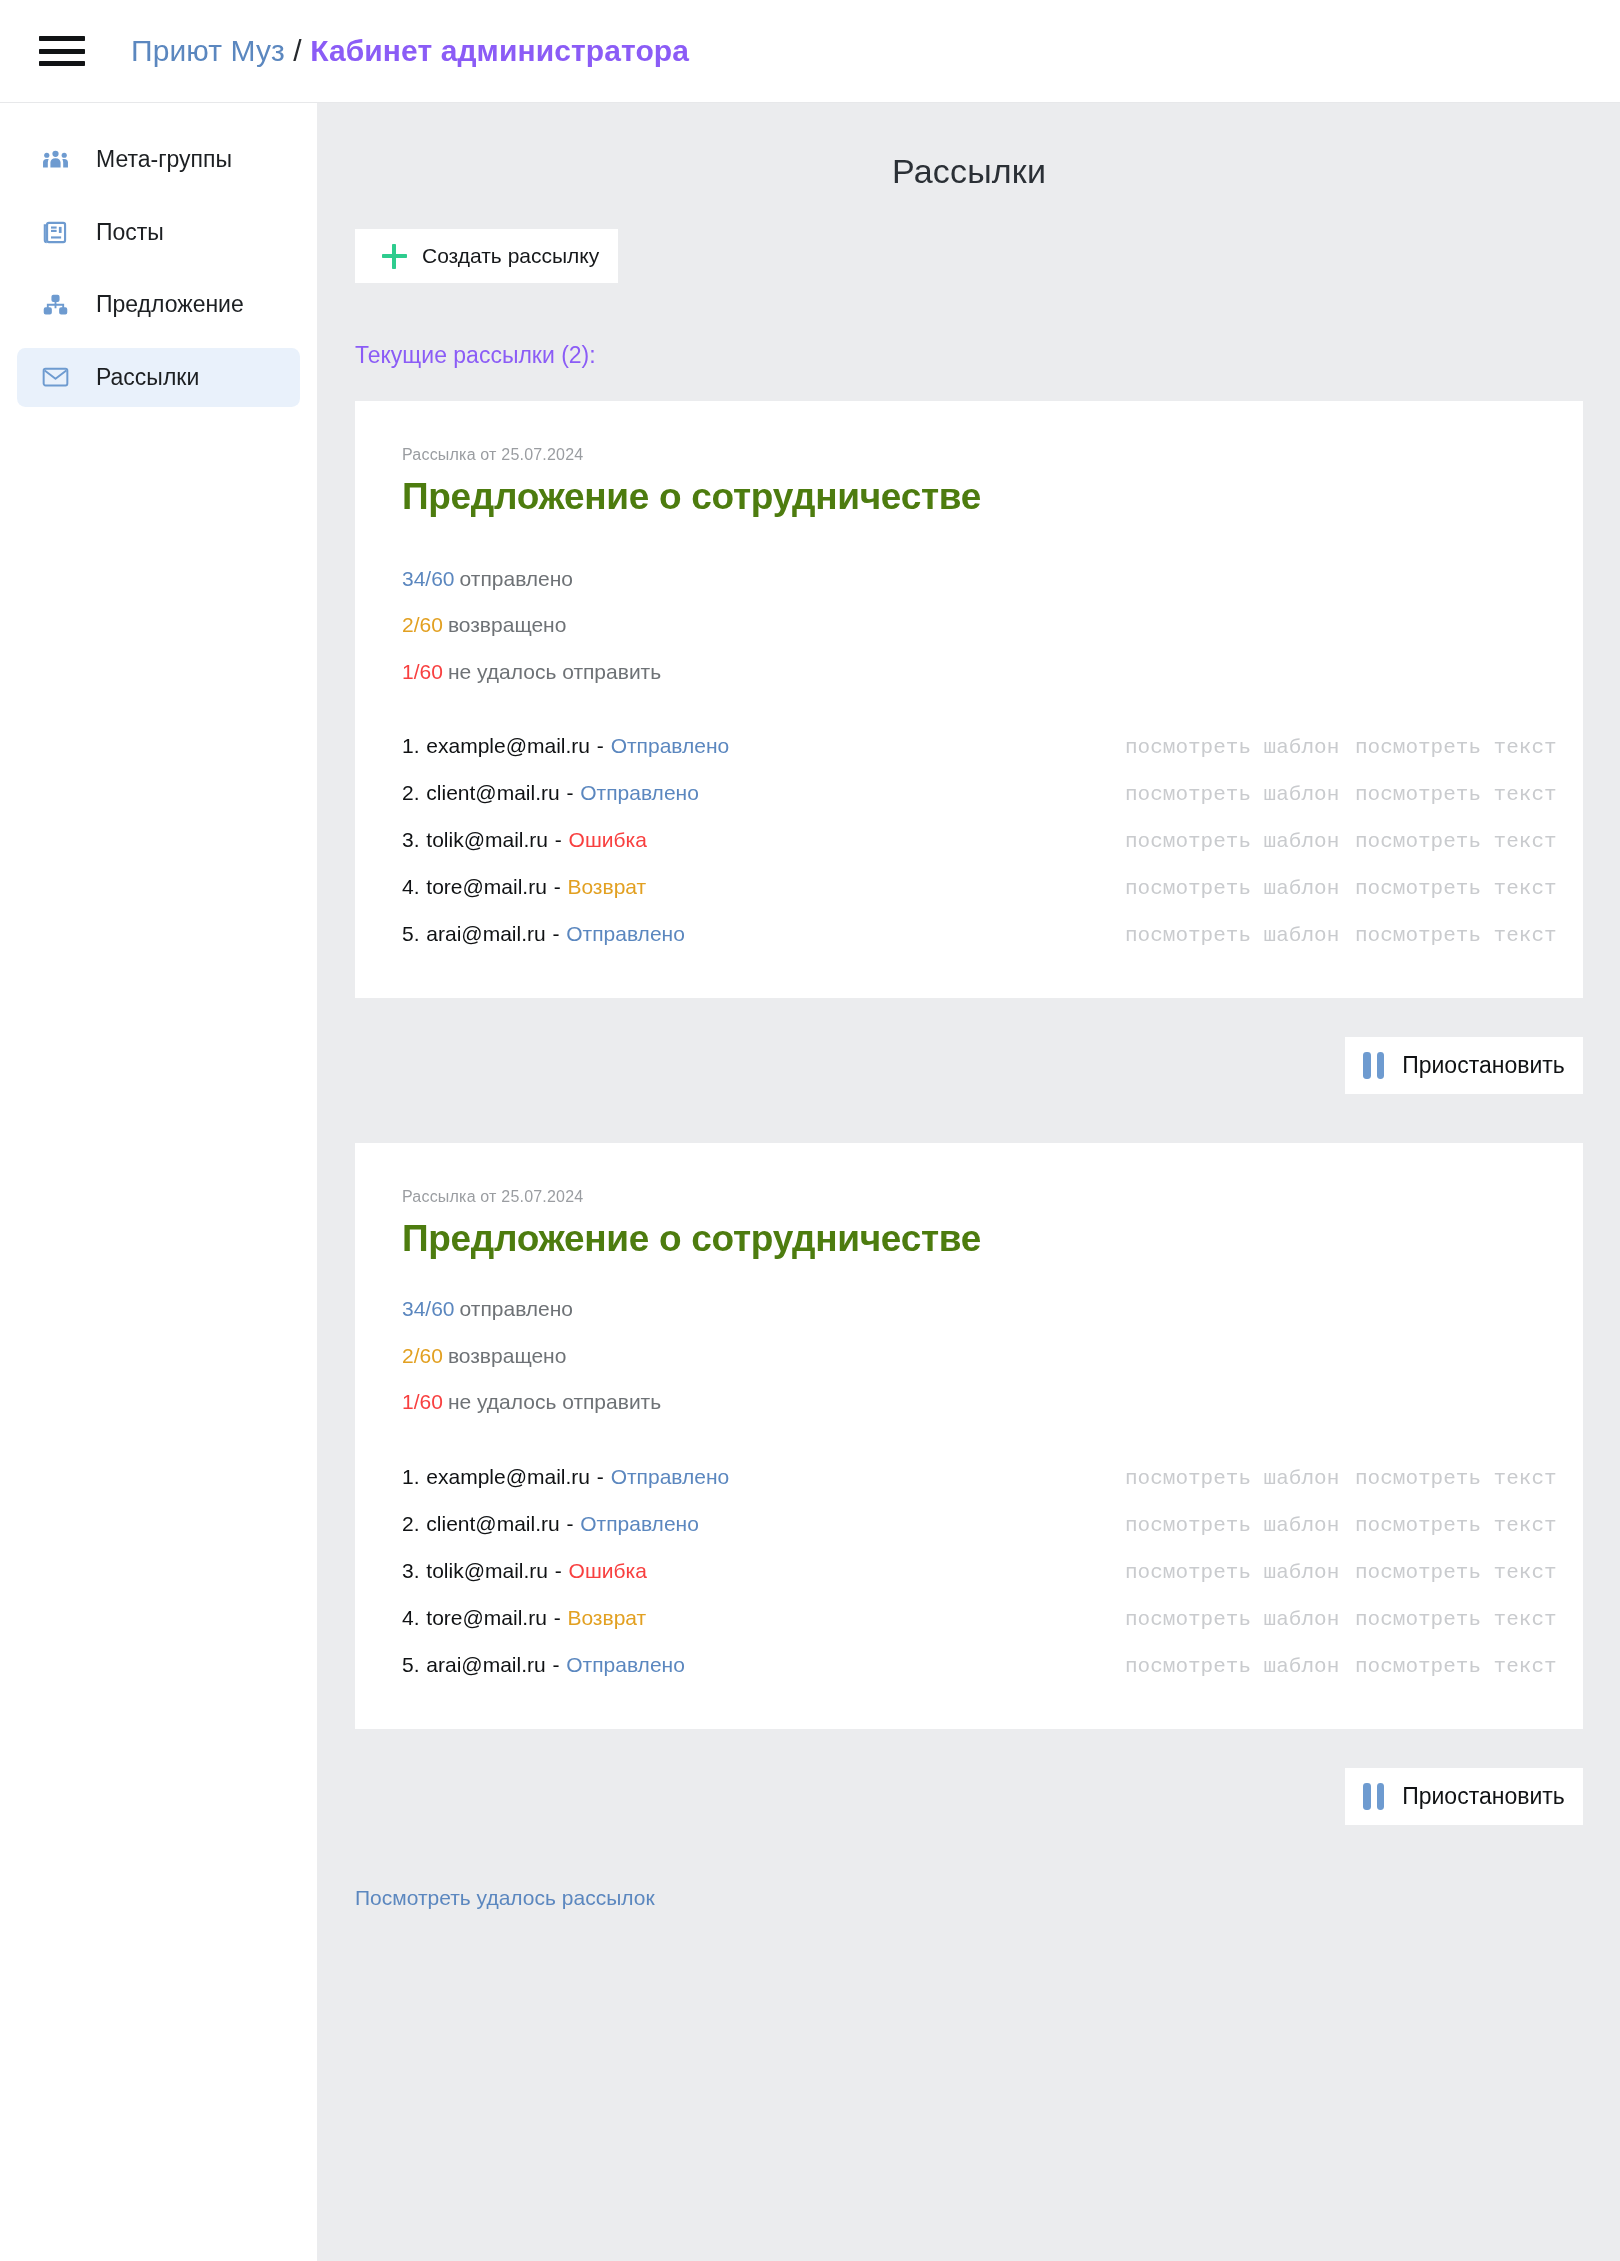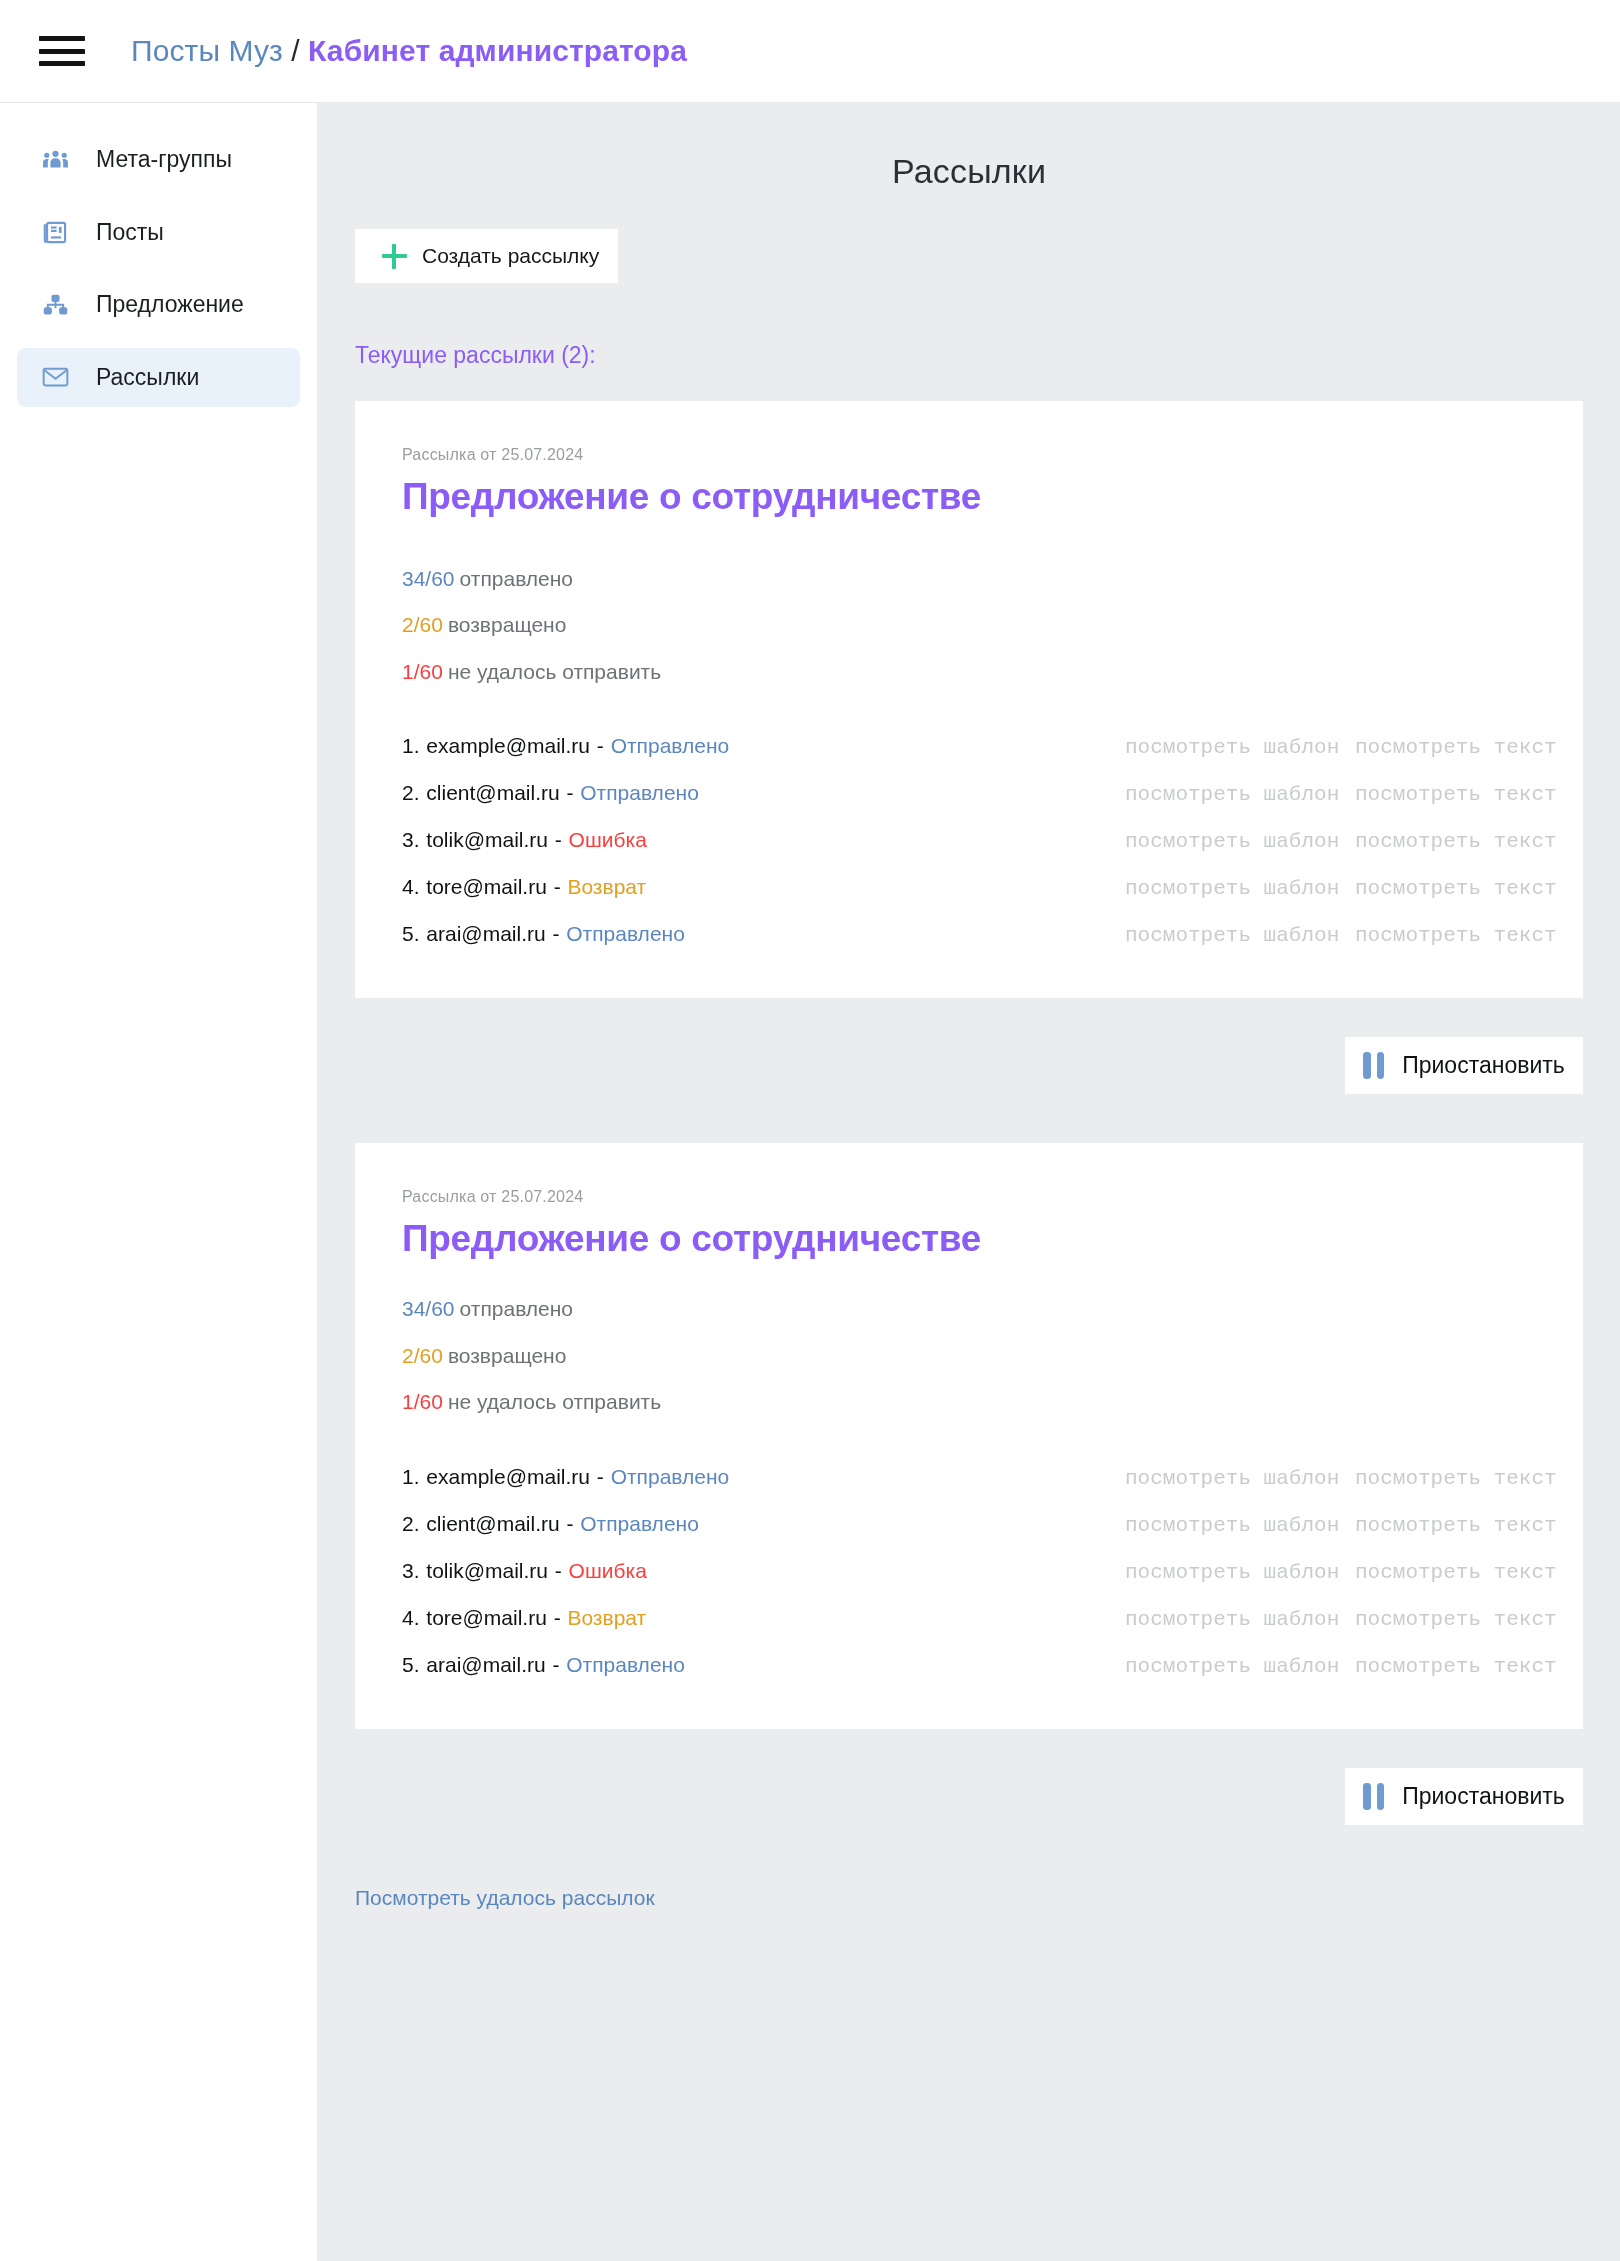--- a/index.html
+++ b/index.html
@@ -125,21 +125,21 @@
   }
   .card-date {
     font-size: 16px;
     color: #9a9da1;
     letter-spacing: 0.2px;
   }
   .card-title {
     margin-top: 11.8px;
     font-size: 37px;
     font-weight: 700;
-    color: #8b5cf6;
+    color: #4d7c0f;
     letter-spacing: -0.3px;
   }
   .stats { margin-top: 49px; }
   .stat-row { font-size: 21px; margin-bottom: 23.6px; line-height: 1.1; }
   .stat-row:last-child { margin-bottom: 0; }
   .stat-value { font-weight: 400; }
   .stat-value.sent     { color: #5b87bf; }
   .stat-value.returned { color: #e2a021; }
   .stat-value.failed   { color: #f84040; }
   .stat-text { color: #6e7276; margin-left: 5px; }
@@ -204,21 +204,21 @@
 
 <div class="app">
 
   <div class="header">
     <div class="hamburger">
       <span></span>
       <span></span>
       <span></span>
     </div>
     <div class="brandline">
-      <span class="brand">Посты Муз</span>
+      <span class="brand">Приют Муз</span>
       <span class="sep">/</span>
       <span class="sub">Кабинет администратора</span>
     </div>
   </div>
 
   <div class="body">
 
     <div class="sidebar">
 
       <div class="nav-item">

